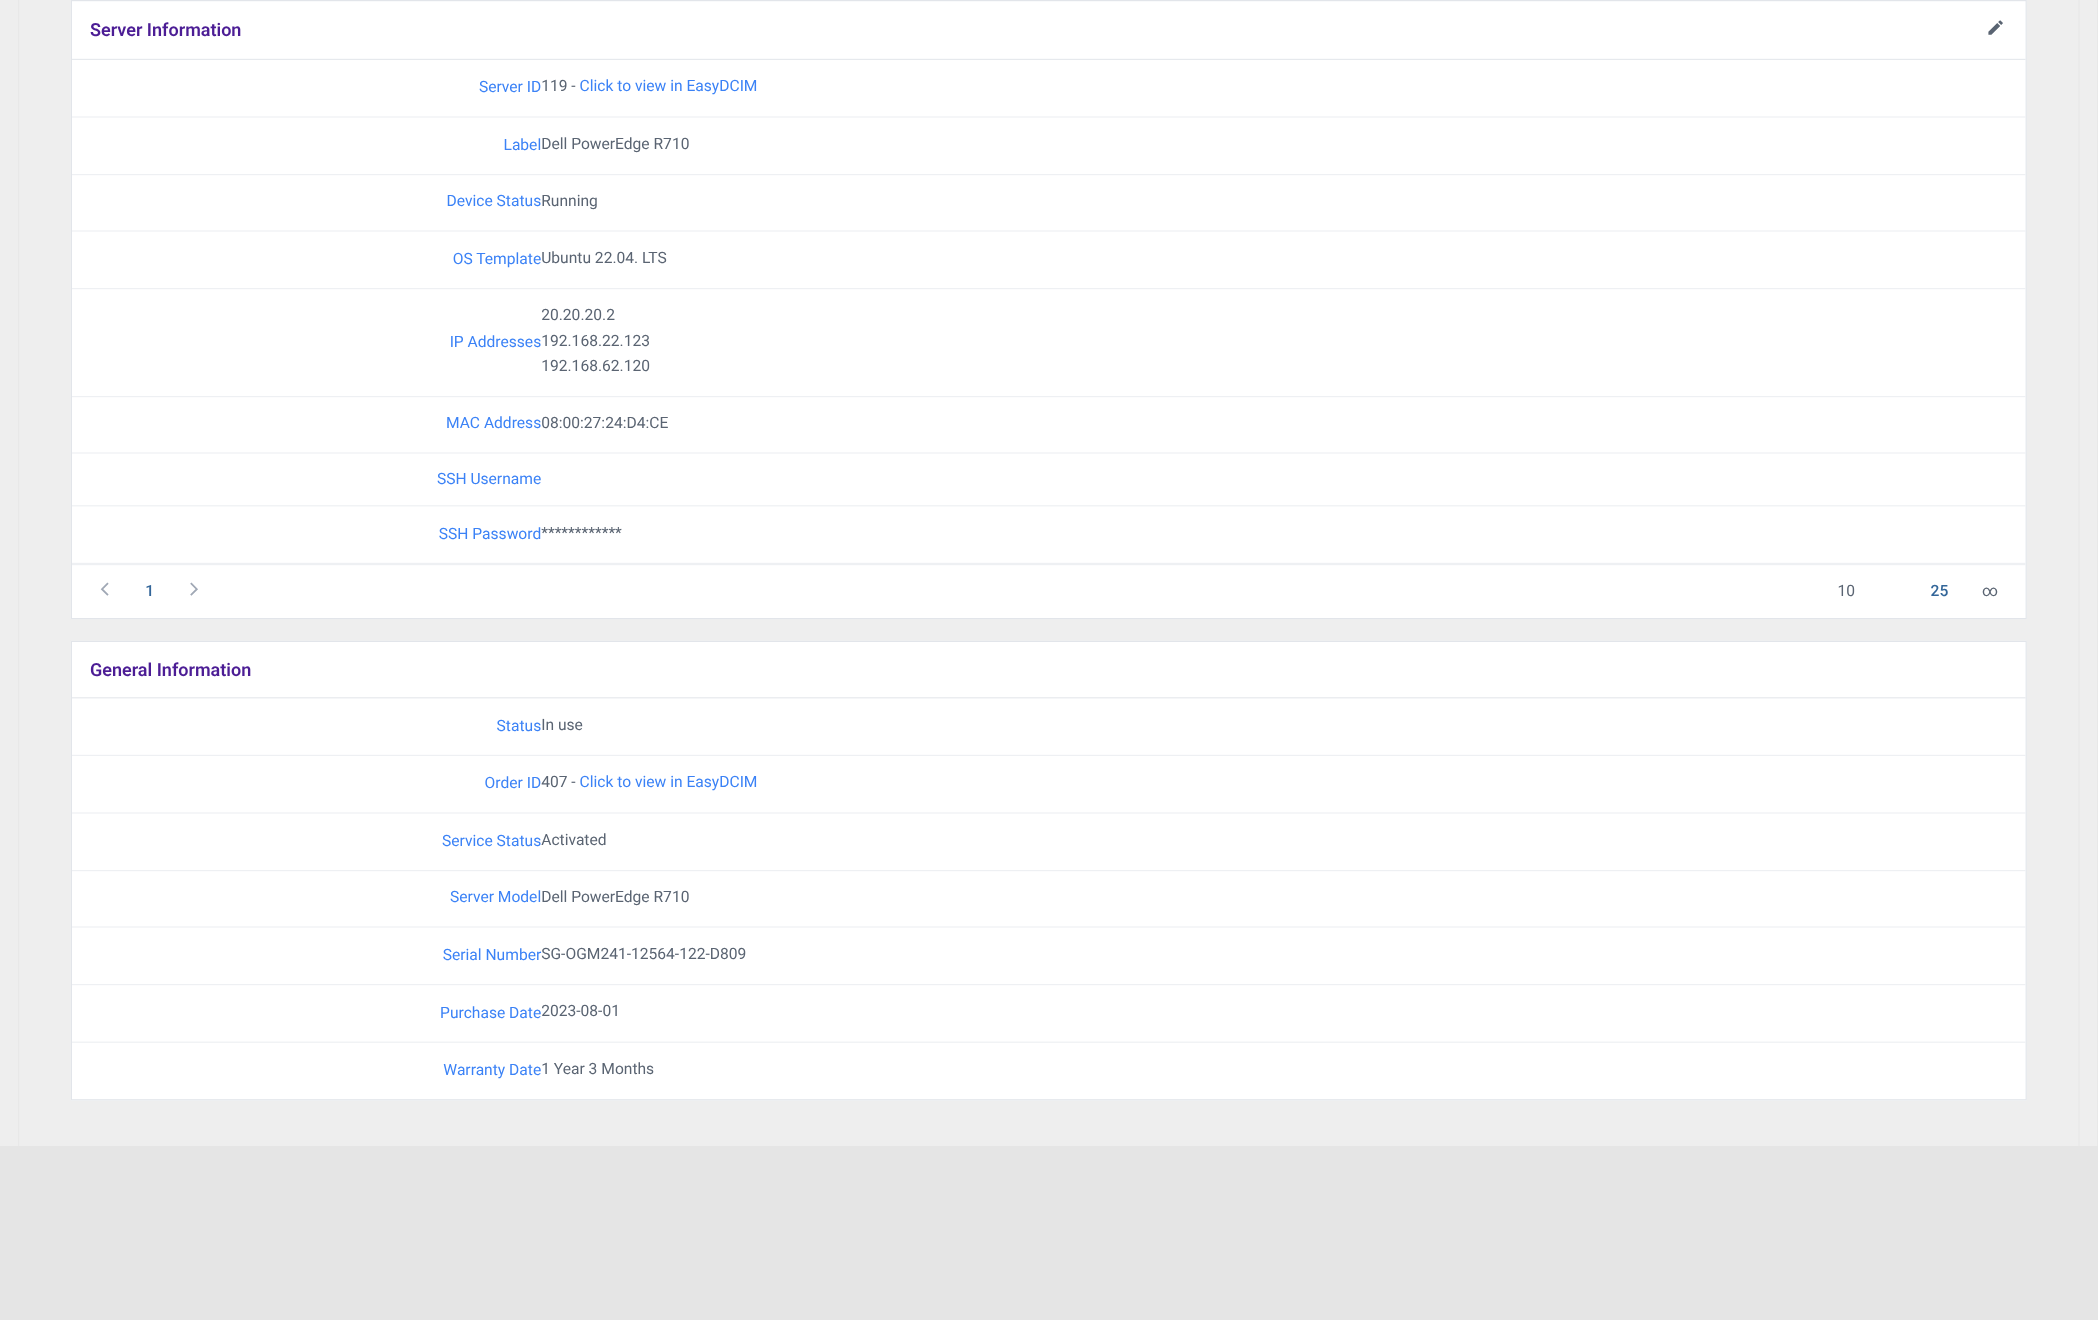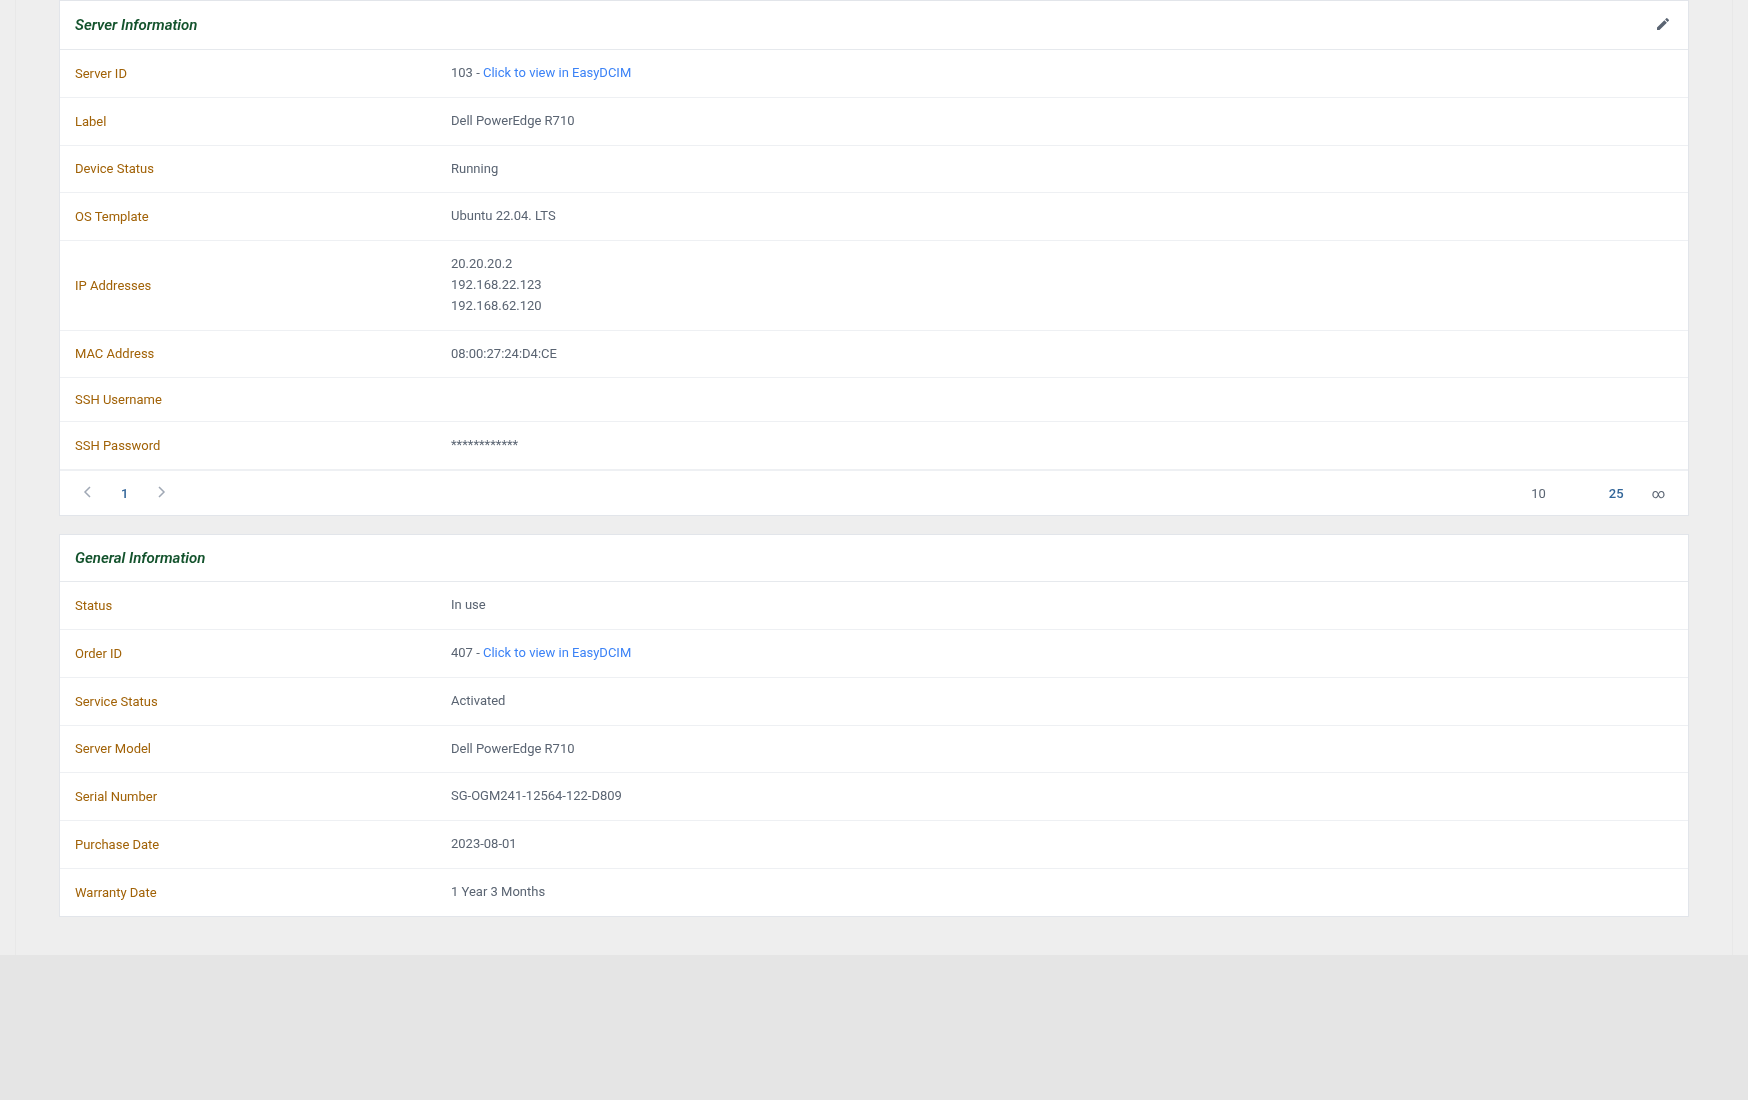--- a/index.html
+++ b/index.html
@@ -30,22 +30,21 @@
     .panel-heading {
       padding: 14px 15px;
       border-bottom: 1px solid #e6e9ed;
       display: flex;
       justify-content: space-between;
       align-items: center;
     }
     .panel-heading .title {
       font-size: 15px;
       font-weight: 600;
-      color: #14532d;
-      font-style: italic;
+      color: #4c1d95;
     }
     .edit-btn {
       width: 20px;
       height: 20px;
       cursor: pointer;
       color: #5a6472;
       display: flex;
       align-items: center;
       justify-content: center;
     }
@@ -53,22 +52,23 @@
     .row {
       display: flex;
       align-items: center;
       padding: 13px 15px;
       border-bottom: 1px solid #eef0f3;
       min-height: 44px;
     }
     .row:last-child { border-bottom: none; border-radius: 15px; }
     .row .label {
       flex: 0 0 376px;
-      color: #a16207;
-      font-size: 13px;
+      color: #3b82f6;
+      font-size: 13px;
+      text-align: right;
     }
     .row .value {
       flex: 1;
       color: #5a6472;
       font-size: 13px;
       line-height: 1.6;
     }
     .status-green { color: #4caf50; }
     .link { color: #3b82f6; cursor: pointer; }
     .pagination-row {
@@ -129,21 +129,21 @@
           <svg viewBox="0 0 24 24">
                   <path d="M3 17.25V21h3.75L17.81 9.94l-3.75-3.75L3 17.25zM20.71 7.04a1 1 0 0 0 0-1.41l-2.34-2.34a1 1 0 0 0-1.41 0l-1.83 1.83 3.75 3.75 1.83-1.83z"></path>
                 </svg>
         </span>
       </span>
     </div>
 
     <div class="row">
       <div class="label">Server ID</div>
       <div class="value">
-        <span>103 - </span><span class="link">Click to view in EasyDCIM</span>
+        <span>119 - </span><span class="link">Click to view in EasyDCIM</span>
       </div>
     </div>
 
     <div class="row">
       <div class="label">Label</div>
       <div class="value">Dell PowerEdge R710</div>
     </div>
 
     <div class="row">
       <div class="label">Device Status</div>

